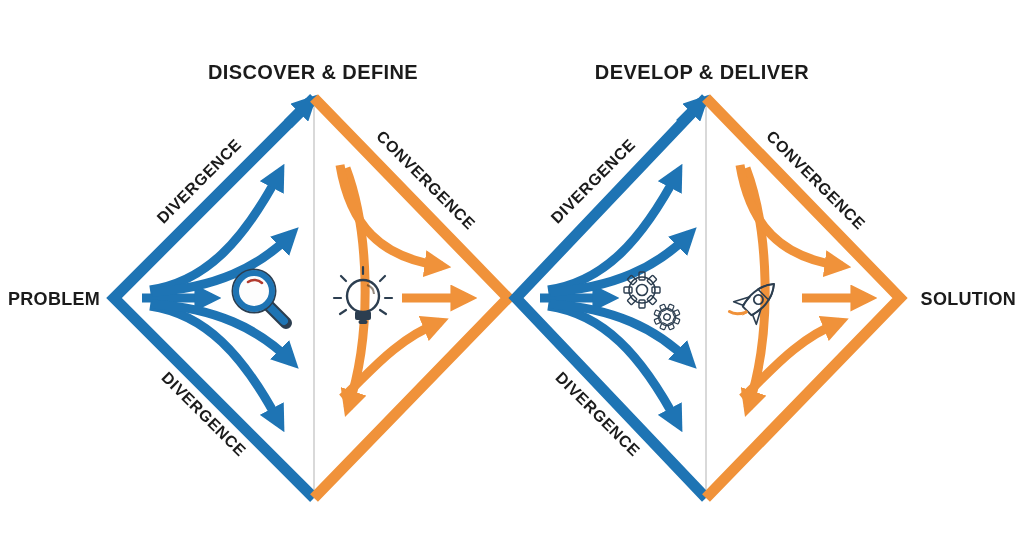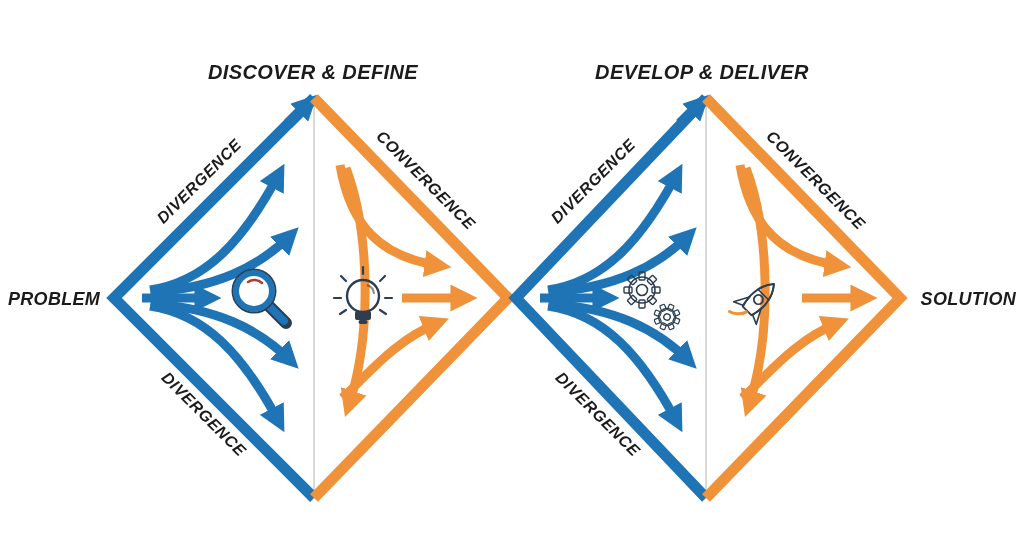--- a/index.html
+++ b/index.html
@@ -1,17 +1,17 @@
 <!DOCTYPE html>
 <html style="--blue: #1e74b4; --orange: #f0923a; --dark: #2c3e50; --label: #1b1b1b; --divider: #d9d9d9; --gear_small: #cd8c42; --accent_red: #b23b2e; --background: #ffffff;"><head>
 <meta charset="utf-8">
 <style>
   html,body{margin:0;padding:0;background:#fff;}
   .stage{position:relative;width:1024px;height:536px;background:var(--background,#fff);overflow:hidden;
-         font-family:"Liberation Sans",sans-serif;font-style:italic;}
+         font-family:"Liberation Sans",sans-serif;}
   svg text{font-family:"Liberation Sans",sans-serif;}
   .edge{fill:none;stroke-width:11;stroke-linejoin:miter;}
   .arrow{fill:none;stroke-width:9;}
   .stroke-blue{stroke:var(--blue,#1e74b4);}
   .stroke-orange{stroke:var(--orange,#f0923a);}
   .fill-blue{fill:var(--blue,#1e74b4);}
   .fill-orange{fill:var(--orange,#f0923a);}
   .divider{stroke:var(--divider,#d9d9d9);stroke-width:2;}
   .title{font-size:20px;font-weight:700;fill:var(--label,#1b1b1b);letter-spacing:.4px;text-anchor:middle;}
   .edge-label{font-size:16px;font-weight:700;fill:var(--label,#1b1b1b);letter-spacing:.6px;text-anchor:middle;}

